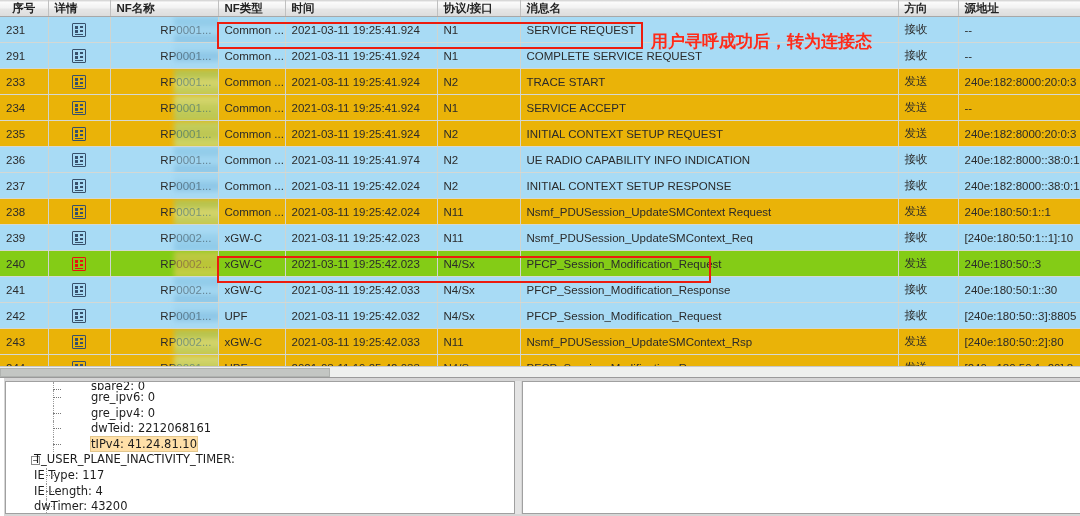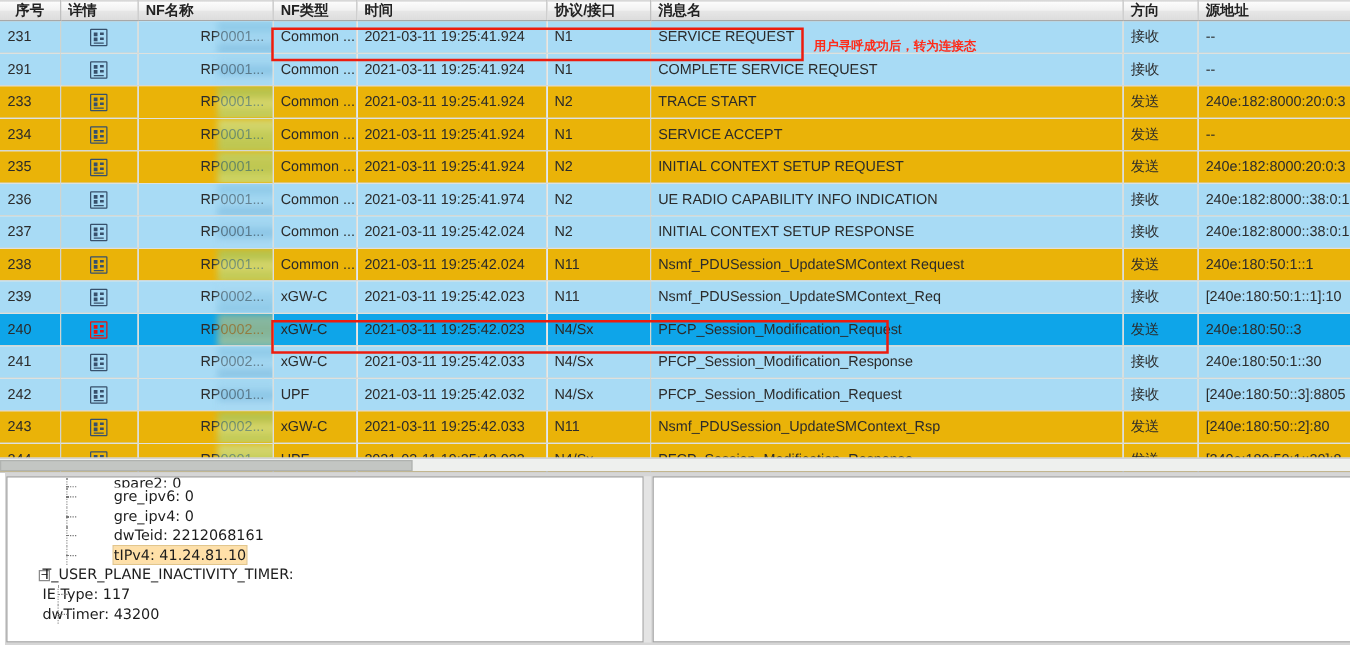--- a/index.html
+++ b/index.html
@@ -61,21 +61,21 @@
     white-space: nowrap;
     overflow: hidden;
     vertical-align: middle;
   }
   td.c-seq { text-align: left; padding: 0; }
   td.c-detail { text-align: center; padding: 0; }
   td.c-nfname { text-align: right; padding-right: 8px; position: relative; }
 
   tr.row-blue td { background: #a8dbf5; }
   tr.row-green td { background: #eab308; }
-  tr.row-amber td { background: #0ea5e9; }
+  tr.row-amber td { background: #84cc16; }
 
   
   .detail-icon {
     display: inline-block;
     width: 14px; height: 14px;
     border: 1.5px solid #37506b;
     border-radius: 1px;
     position: relative;
     background: transparent;
     vertical-align: middle;
@@ -115,21 +115,21 @@
   .redact span {
     position: absolute;
     height: 9px;
     left: 0; right: 0;
   }
 
   
   .anno-text {
     position: absolute;
     color: #ff2b19;
-    font-size: 10px;
+    font-size: 17px;
     font-weight: bold;
     white-space: nowrap;
     font-family: "DejaVu Sans", "Liberation Sans", sans-serif;
   }
   .anno-box {
     position: absolute;
     border: 2px solid #ec1c0e;
     pointer-events: none;
   }
 
@@ -500,20 +500,21 @@
 
     <div class="pane pane-left">
       <div class="tree" id="tree">
           <div class="tnode leaf2 lvl2 clipped-top"><span class="lbl">spare2: 0</span></div>
           <div class="tnode leaf2 lvl2"><span class="lbl">gre_ipv6: 0</span></div>
           <div class="tnode leaf2 lvl2"><span class="lbl">gre_ipv4: 0</span></div>
           <div class="tnode leaf2 lvl2"><span class="lbl">dwTeid: 2212068161</span></div>
           <div class="tnode leaf2 lvl2"><span class="lbl hl-value">tIPv4: 41.24.81.10</span></div>
           <div class="tnode lvl1"><span class="expander">−</span><span class="lbl">T_USER_PLANE_INACTIVITY_TIMER:</span></div>
           <div class="tnode leaf1 lvl1"><span class="lbl">IE Type: 117</span></div>
+          <div class="tnode leaf1 lvl1"><span class="lbl">IE Length: 4</span></div>
           <div class="tnode leaf1 lvl1"><span class="lbl">dwTimer: 43200</span></div>
         </div>
     </div>
 
     <div class="vsplit-handle"></div>
 
     <div class="pane pane-right"></div>
   </div>
 
 </div>

